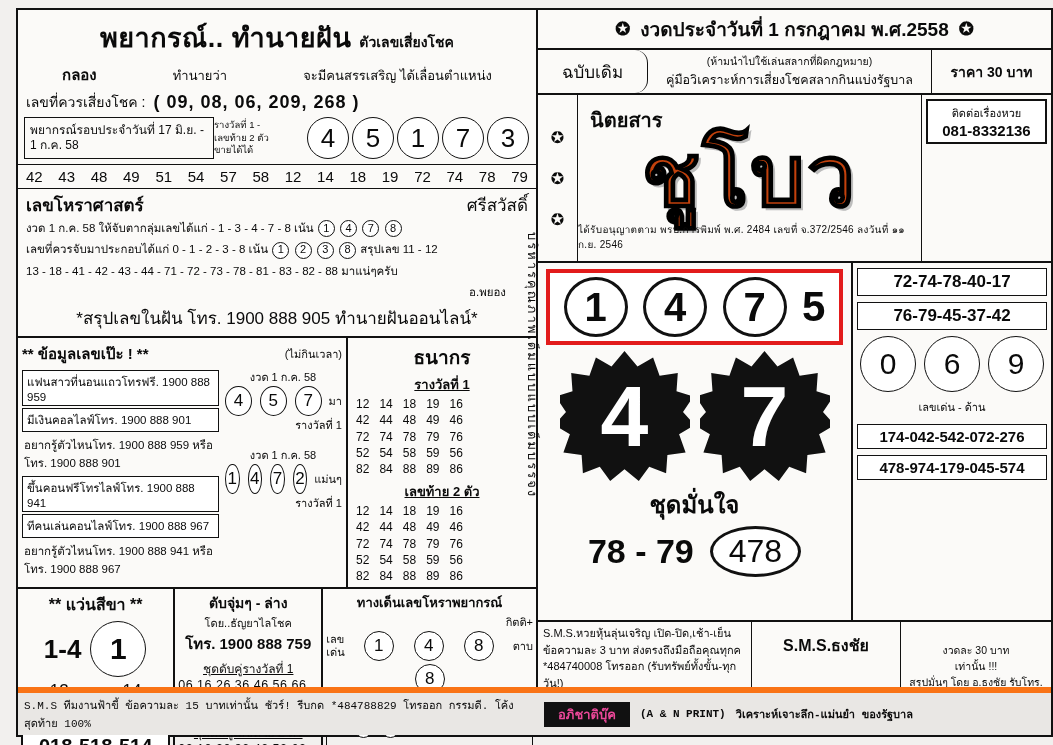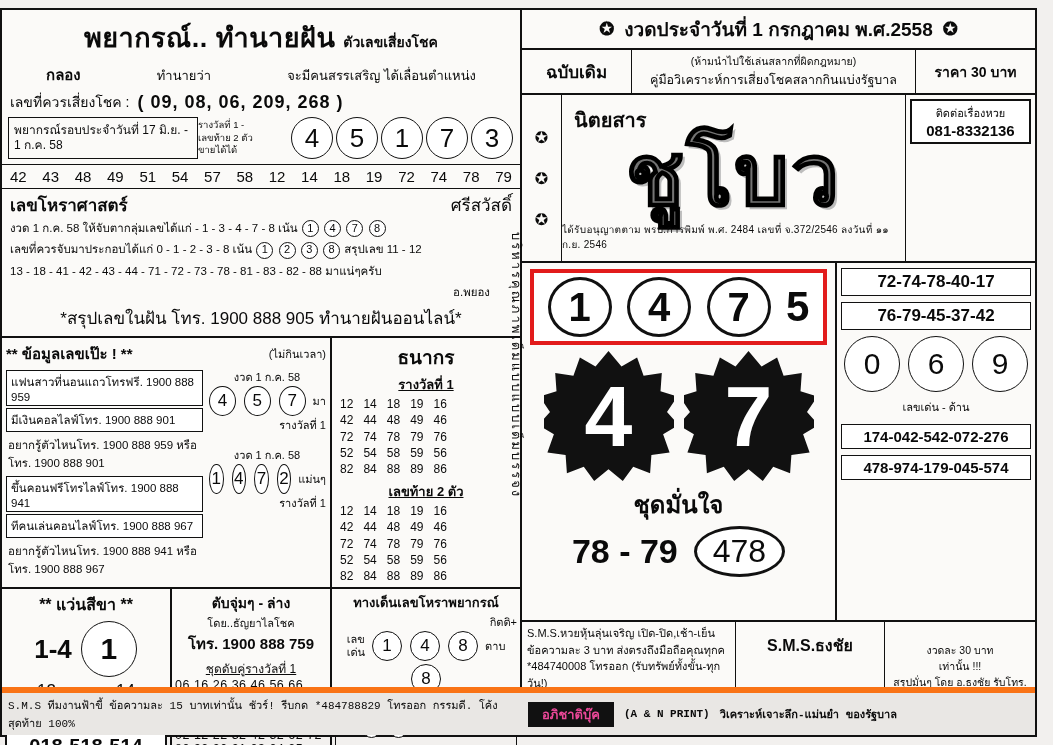--- a/index.html
+++ b/index.html
@@ -8,21 +8,21 @@
     width: 1053px; height: 745px;
     background: #ffffff;
     font-family: "Liberation Sans", sans-serif;
     color: #0a0a0a;
     overflow: hidden;
   }
   .page {
     position: relative;
     width: 1053px; height: 745px;
     background: #f2f0ee;
-    padding: 8px 0;
+    padding: 8px 16px;
   }
   .sheet {
     position:relative;
     width: 1037px; height: 729px;
     border: 2px solid #111;
     background: #fbfaf8;
     display: flex;
   }
   
   .leftcol {
@@ -96,32 +96,31 @@
   .b3 .title { text-align:center; font-weight:bold; font-size:13px; }
 
   
   .rightcol { flex:1; display:flex; flex-direction:column; position:relative; }
   .rtop {
     display:flex; align-items:center; justify-content:center; gap:10px;
     border-bottom:2px solid #111; padding:4px 0; font-size:19px; font-weight:bold;
   }
   .star { font-size:18px; }
   .rhead2 { display:flex; border-bottom:2px solid #111; }
-  .rh-left { width:110px; border-right:1px solid #111; display:flex; align-items:center; justify-content:center; font-size:17px; font-weight:bold; }
+  .rh-left { width:110px; border-right:1px solid #111; display:flex; align-items:center; justify-content:center; font-size:17px; font-weight:normal;border-radius:13px; }
   .rh-mid { flex:1; text-align:center; font-size:12.5px; padding:3px; }
   .rh-right { width:120px; border-left:1px solid #111; display:flex; align-items:center; justify-content:center; font-size:14px; font-weight:bold; }
   .logoband { display:flex; position:relative; border-bottom:2px solid #111; min-height:168px; }
   .logo-left { width:40px; border-right:1px solid #111; display:flex; align-items:center; justify-content:center; }
   .logo-main { flex:1; position:relative; display:flex; flex-direction:column; align-items:center; justify-content:center; }
   .mag-small { font-size:20px; font-weight:bold; align-self:flex-start; margin-left:12px; }
   .mag-title {
     font-size:86px; font-weight:bold; letter-spacing:2px; line-height:0.95;
-    -webkit-text-stroke: 2px #000; color:#737373;
+    -webkit-text-stroke: 2px #000; color:#c2410c;
     text-shadow: 3px 3px 0 #bdbdbd;
-    font-family: Liberation Serif, serif;
   }
   .mag-sub { font-size:10px; letter-spacing:0.3px; margin-top:4px; }
   .logo-right { width:130px; border-left:1px solid #111; padding:4px; }
   .contactbox { border:2px solid #111; text-align:center; font-size:11px; padding:3px; background:#fff; }
   .contactbox .ph { font-size:15px; font-weight:bold; }
 
   .rmain { flex:1; display:flex; }
   .rmain-left { flex:1; padding:4px; position:relative; }
   .rmain-right { width:200px; border-left:2px solid #111; padding:5px 4px; }
   .redbox {
@@ -396,21 +395,21 @@
         <div class="numrow">06  16  26  36  46  56  66</div>
         <div class="numrow">76  86  96  60  61  62  63  64</div>
         <div class="sub center">ชุดดับคู่เลขท้าย 2 ตัว</div>
         <div class="numrow">02  12  22  32  42  52  62  72</div>
         <div class="numrow">82  92  20  21  23  24  25</div>
       </div>
 
       <div class="b3">
         <div class="title">ทางเด็นเลขโหราพยากรณ์</div>
         <div class="ltxt" style="text-align:right;">กิตติ+</div>
-        <div style="display:flex; align-items:center; gap:6px; justify-content:center;">
+        <div style="display:flex; align-items:center; gap:18px; justify-content:center;">
           <div style="font-size:11px; line-height:1.2;">
             <div>เลข</div>
             <div>เด่น</div>
           </div>
           <span class="circ lg">1</span>
           <span class="circ lg">4</span>
           <span class="circ lg">8</span>
           <span class="ltxt">ตาบ</span>
         </div>
         <div class="center" style="margin:3px 0;">

